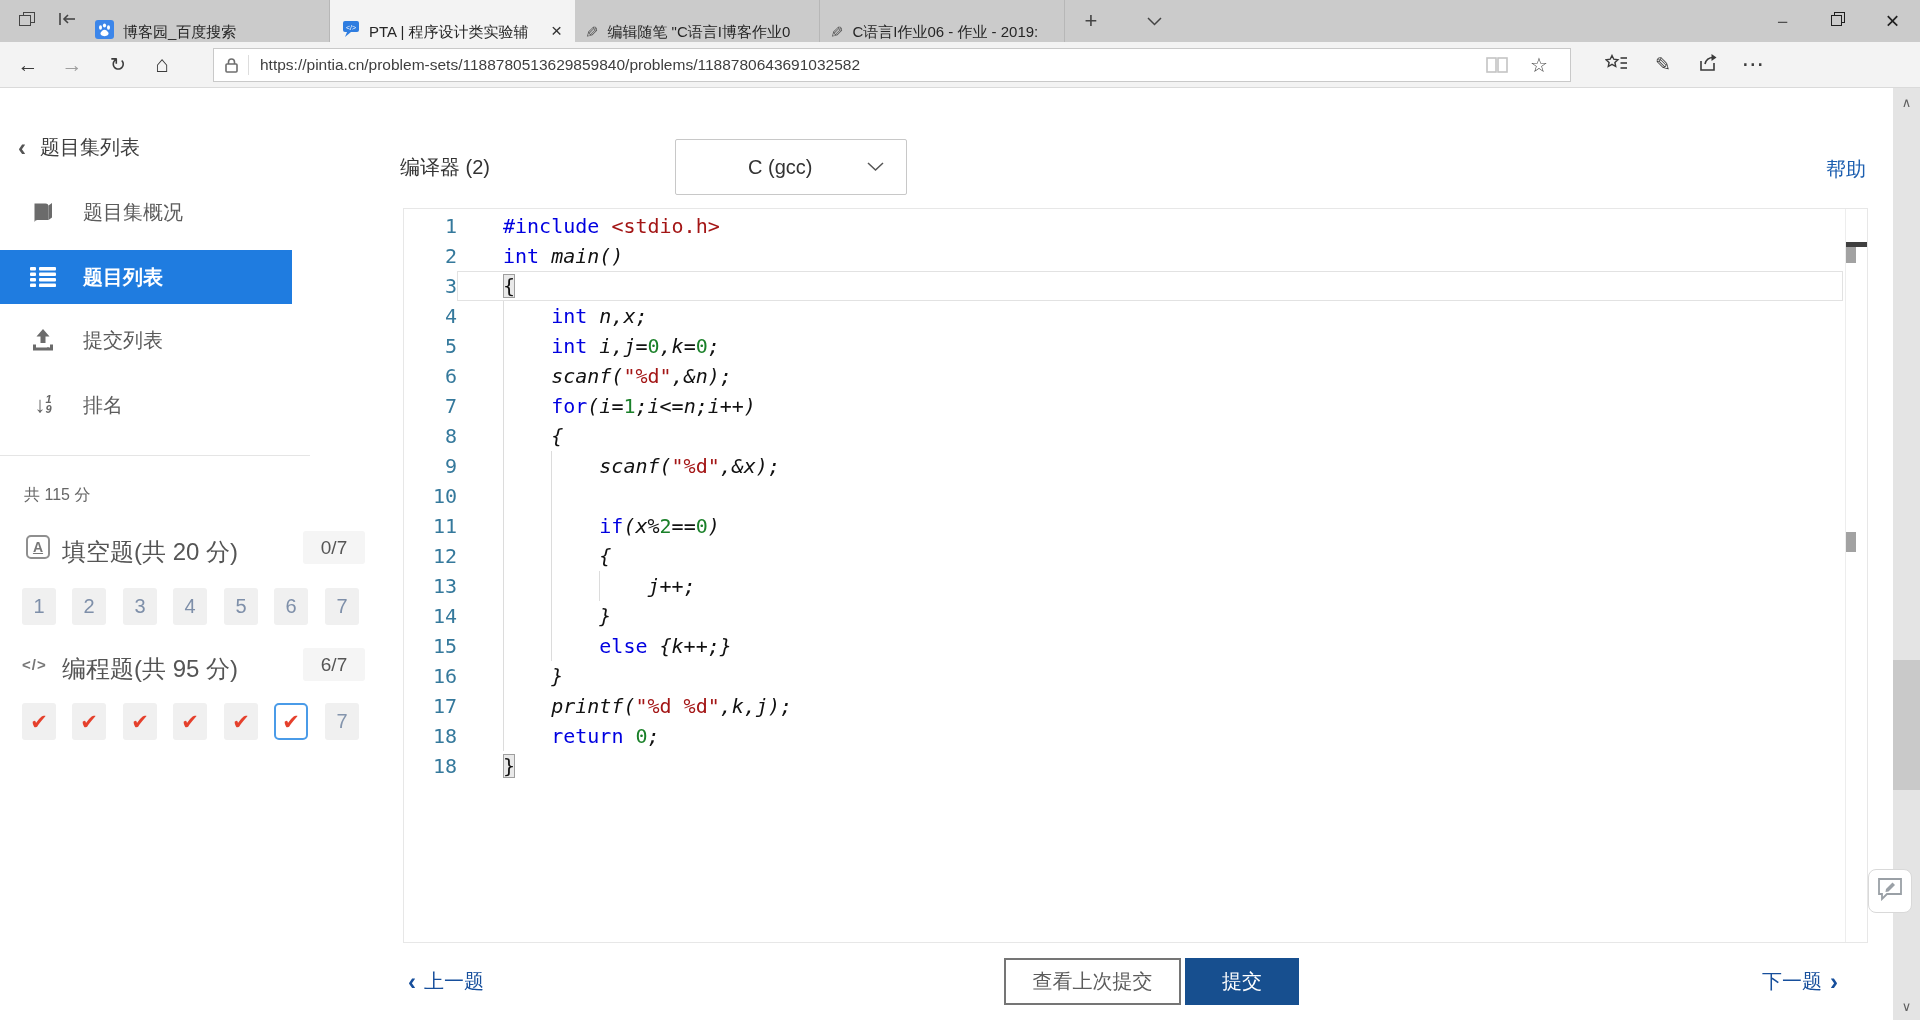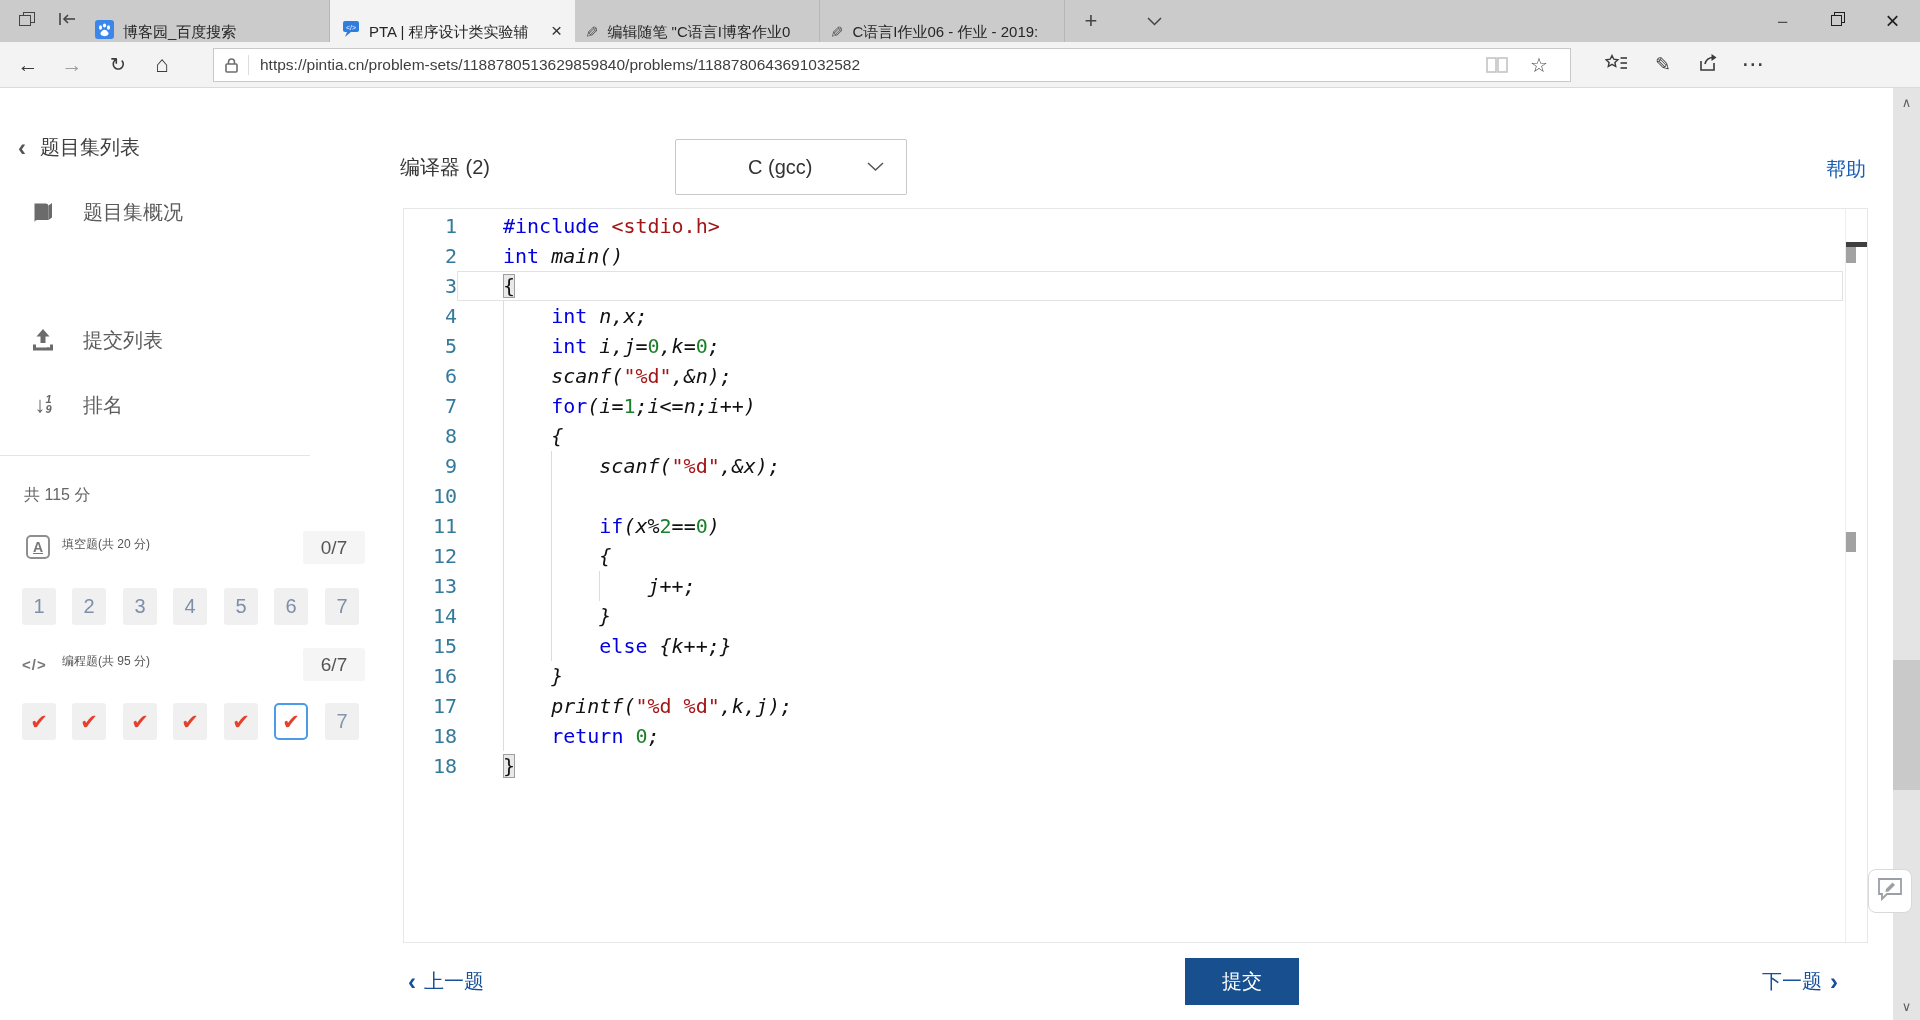--- a/index.html
+++ b/index.html
@@ -34,21 +34,21 @@
   .bkchev{font-size:24px;color:#555;font-weight:bold;line-height:20px;}
   .sitem{left:0;width:292px;height:54px;display:flex;align-items:center;gap:27px;
          padding-left:30px;box-sizing:border-box;font-size:20px;color:#5c5c5c;}
   .sitem.active{background:#1f7ce0;color:#fff;font-weight:bold;}
   .sicon{width:26px;display:flex;justify-content:center;flex:none;}
   .rankic{display:flex;align-items:flex-start;color:#666;}
   .rankic .ra{font-size:22px;font-weight:bold;line-height:22px;}
   .rankic .rn{display:flex;flex-direction:column;font-size:11px;font-weight:bold;line-height:10px;font-style:normal;}
   .divider{left:0;top:455px;width:310px;height:1px;background:#e5e5e5;}
   .total{left:24px;top:485px;font-size:16px;color:#666;}
-  .seclabel{font-size:12px;color:#555;}
+  .seclabel{font-size:24px;color:#555;}
   .badge{width:62px;height:33px;background:#f5f5f5;border-radius:3px;font-size:19px;color:#555;}
   .aic{width:24px;height:24px;border:2px solid #8f8f8f;border-radius:5px;box-sizing:border-box;
        font-size:14px;color:#777;display:flex;align-items:center;justify-content:center;
        text-decoration:underline;font-weight:bold;}
   .codeic{font-size:15px;color:#777;font-weight:bold;letter-spacing:1px;}
   .numbtn{width:34px;height:37px;background:#f0f0f0;border-radius:3px;font-size:20px;color:#7e8fa9;box-sizing:border-box;}
   .numbtn .chk{color:#e5402c;font-size:21px;}
   .numbtn.sel{background:#fff;border:2px solid #4a9be8;border-radius:5px;}
   .numbtn.dim{color:#8495ad;}
 
@@ -231,20 +231,37 @@
   <div class="sitem ab" style="top:185px">
     <span class="sicon">
       <svg width="24" height="22" viewBox="0 0 24 22">
           <path d="M3.5 2.5h11a3 3 0 013 3v13.5h-11a3 3 0 00-3 2z" fill="#6b6b6b"></path>
           <path d="M17.5 19l3.5-2.5V2L17.5 4.5z" fill="#6b6b6b"></path>
         </svg>
     </span>
     <span>题目集概况</span>
   </div>
 
+  <div class="sitem active ab" style="top:250px">
+    <span class="sicon">
+      <svg width="26" height="20">
+          <g fill="#fff">
+            <rect x="0" y="0" width="6" height="3.6" rx="1"></rect>
+            <rect x="9" y="0" width="17" height="3.6" rx="1"></rect>
+            <rect x="0" y="5.5" width="6" height="3.6" rx="1"></rect>
+            <rect x="9" y="5.5" width="17" height="3.6" rx="1"></rect>
+            <rect x="0" y="11" width="6" height="3.6" rx="1"></rect>
+            <rect x="9" y="11" width="17" height="3.6" rx="1"></rect>
+            <rect x="0" y="16.5" width="6" height="3.6" rx="1"></rect>
+            <rect x="9" y="16.5" width="17" height="3.6" rx="1"></rect>
+          </g>
+        </svg>
+    </span>
+    <span>题目列表</span>
+  </div>
 
   <div class="sitem ab" style="top:313px">
     <span class="sicon">
       <svg width="24" height="23">
           <path d="M12 0l6.5 7.5H14.5V14h-5V7.5H5.5z" fill="#6b6b6b"></path>
           <path d="M2 15.5v6h20v-6h-3v3H5v-3z" fill="#6b6b6b"></path>
           <circle cx="17" cy="19.5" r="1.2" fill="#6b6b6b"></circle>
           <circle cx="20" cy="19.5" r="1.2" fill="#6b6b6b"></circle>
         </svg>
     </span>
@@ -399,20 +416,21 @@
     <div class="edtrack"></div>
     <div class="edmark" style="left:1442px;top:33px;width:21px;height:5px;background:#3f3f3f;"></div>
     <div class="edmark" style="left:1442px;top:38px;width:10px;height:16px;"></div>
     <div class="edmark" style="left:1442px;top:323px;width:10px;height:20px;"></div>
   </div>
 
   <div class="navlink ab" style="left:408px;top:968px">
     <span class="navchev">‹</span>
     <span>上一题</span>
   </div>
+  <div id="viewlast" class="ab cc">查看上次提交</div>
   <div id="submit" class="ab cc">提交</div>
   <div class="navlink ab" style="left:1762px;top:968px">
     <span>下一题</span>
     <span class="navchev">›</span>
   </div>
 
   <div id="pagesb" class="ab">
     <div class="sbarrow ab cc" style="top:2px">∧</div>
     <div id="sbthumb" class="ab"></div>
     <div class="sbarrow ab cc" style="bottom:2px">∨</div>

